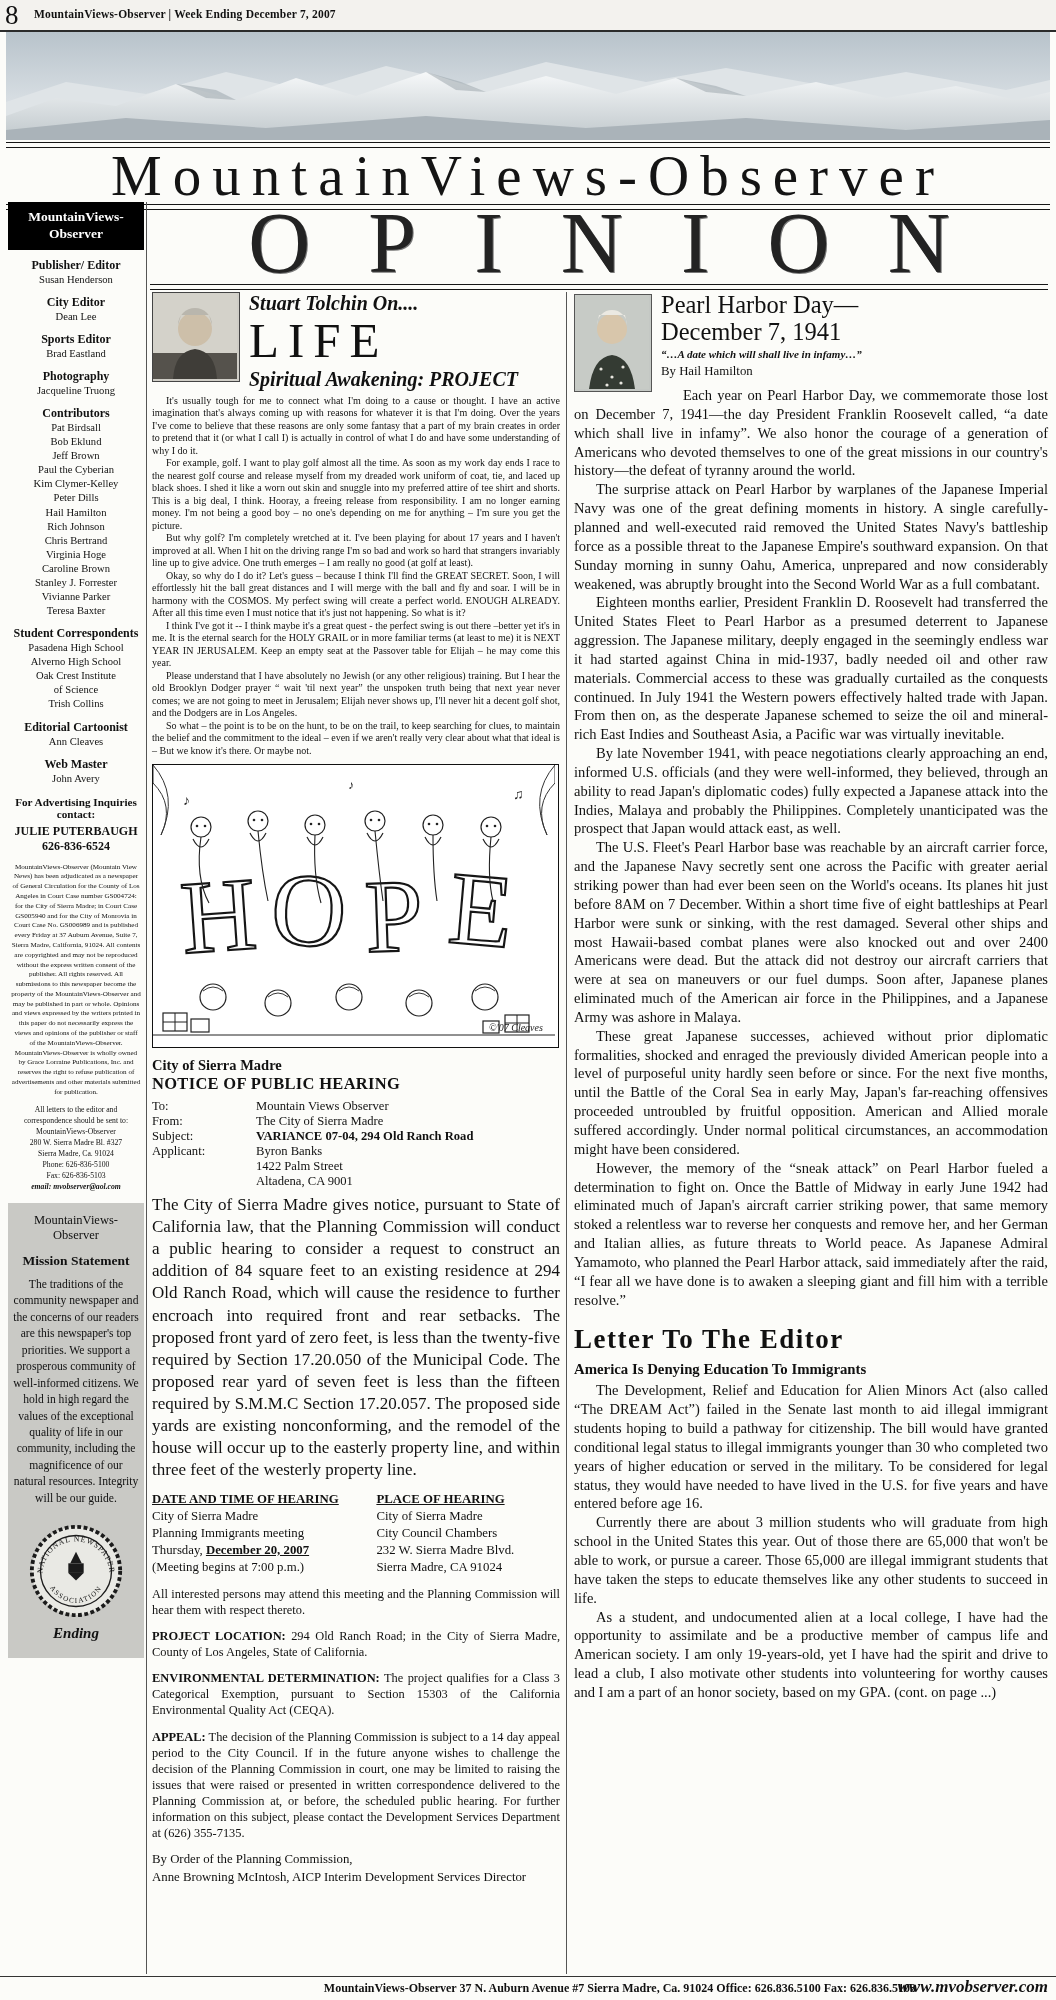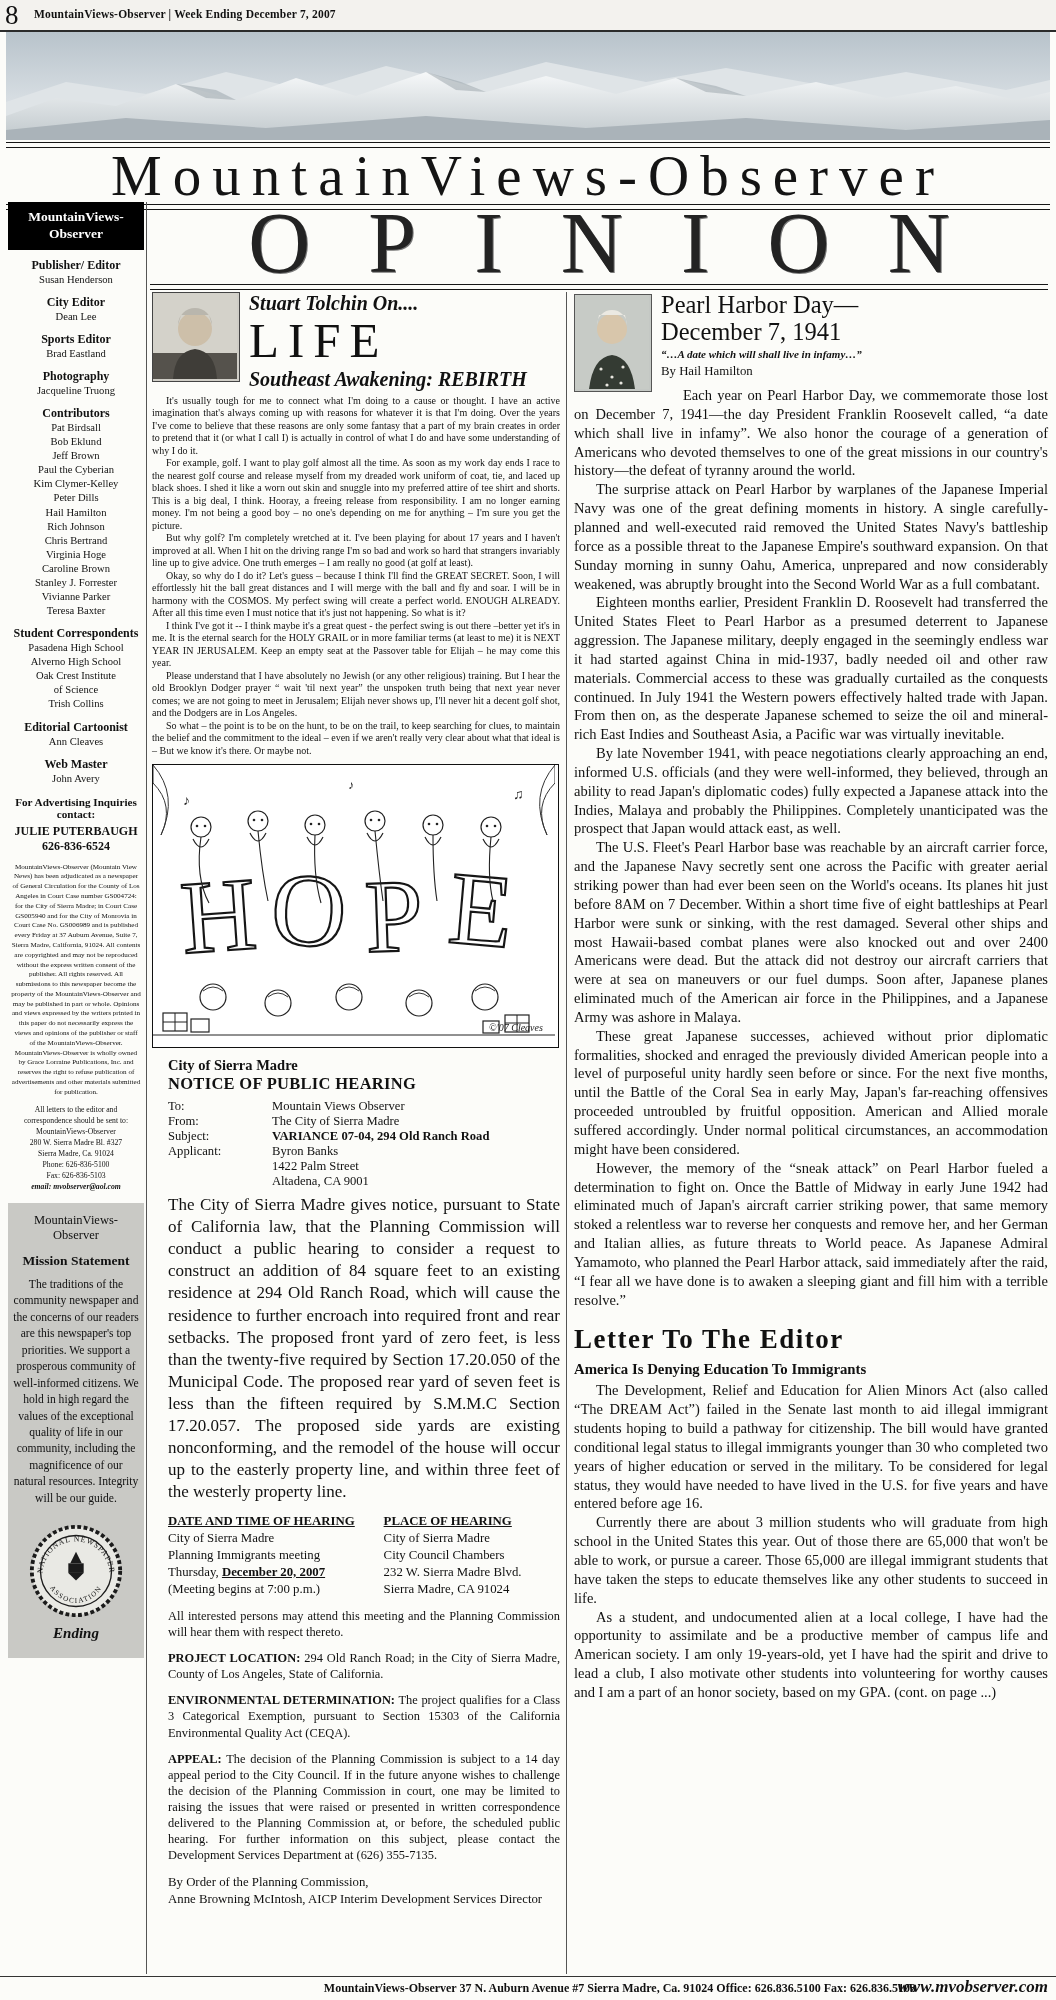--- a/index.html
+++ b/index.html
@@ -54,21 +54,21 @@
   .ccol{position:absolute;left:152px;top:292px;width:408px;}
   .t-head{display:flex;gap:9px;}
   .t-photo{flex:none;width:86px;height:88px;border:1px solid #444;background:#cfcdc6;}
   .t-kicker{font-weight:bold;font-style:italic;font-size:20px;}
   .t-title{font-size:49px;line-height:.95;letter-spacing:9px;margin-top:3px;}
   .t-sub{font-weight:bold;font-style:italic;font-size:20px;text-align:center;margin-top:3px;}
   .t-body{margin-top:4px;}
   .t-body p{font-size:10px;line-height:1.25;text-align:justify;text-indent:14px;margin:0;}
   .cartoon{margin-top:7px;border:1.5px solid #111;width:405px;height:282px;background:#fff;}
 
-  .notice{margin-top:9px;margin-left:16px;}
+  .notice{margin-top:9px;}
   .n-city{font-weight:bold;font-size:14.5px;}
   .n-title{font-weight:bold;font-size:16.5px;letter-spacing:.3px;}
   .n-fields{font-size:12.6px;margin-top:5px;}
   .n-row{display:flex;}
   .n-label{width:104px;flex:none;}
   .n-val{white-space:pre-line;}
   .n-row.bold .n-val{font-weight:bold;}
   .n-body{font-size:17px;line-height:1.3;text-align:justify;margin-top:5px;}
   .n-hearing{display:flex;margin-top:10px;font-size:12.8px;line-height:1.32;}
   .n-hl{width:55%;}.n-hr{width:45%;}
@@ -255,21 +255,21 @@
           <rect width="84" height="86" fill="#d4d2ca"></rect>
           <rect y="60" width="84" height="26" fill="#55524c"></rect>
           <circle cx="42" cy="36" r="17" fill="#cdbfa9"></circle>
           <path d="M 25,32 A 17,17 0 0 1 59,32 L 56,22 L 28,22 Z" fill="#b9b6ad"></path>
           <path d="M 20,86 Q 22,58 42,56 Q 62,58 64,86 Z" fill="#3f3d38"></path>
         </svg>
       </div>
       <div>
         <div class="t-kicker">Stuart Tolchin On....</div>
         <div class="t-title">LIFE</div>
-        <div class="t-sub">Southeast Awakening: REBIRTH</div>
+        <div class="t-sub">Spiritual Awakening: PROJECT</div>
       </div>
     </div>
 
     <div class="t-body">
 
     <p>It's usually tough for me to connect what I'm doing to a cause or thought.  I have an active imagination that's always coming up with reasons for whatever it is that I'm doing. Over the years I've come to believe that these reasons are only some fantasy that a part of my brain creates in order to pretend that it (or what I call I) is actually in control of what I do and have some understanding of why I do it.</p>
         <p>For example, golf. I want to play golf almost all the time. As soon as my work day ends I race to the nearest golf course and release myself from my dreaded work uniform of coat, tie, and laced up black shoes. I shed it like a worn out skin and snuggle into my preferred attire of tee shirt and shorts. This is a big deal, I think. Hooray, a freeing release from responsibility.  I am no longer earning money. I'm not being a good boy – no one's depending on me for anything – I'm sure you get the picture.</p>
         <p>But why golf? I'm completely wretched at it. I've been playing for about 17 years and I haven't improved at all. When I hit on the driving range I'm so bad and work so hard that strangers invariably line up to give advice.  One truth emerges – I am really no good (at golf at least).</p>
         <p>Okay, so why do I do it? Let's guess – because I think I'll find the GREAT SECRET. Soon, I will effortlessly hit the ball great distances and I will merge with the ball and fly and soar. I will be in harmony with the COSMOS. My perfect swing will create a perfect world. ENOUGH ALREADY. After all this time even I must notice that it's just not happening. So what is it?</p>
         <p>I think I've got it -- I think maybe it's a great quest - the perfect swing is out there –better yet it's in me. It is the eternal search for the HOLY GRAIL or in more familiar terms (at least to me) it is NEXT YEAR IN JERUSALEM. Keep an empty seat at the Passover table for Elijah – he may come this year.</p>

